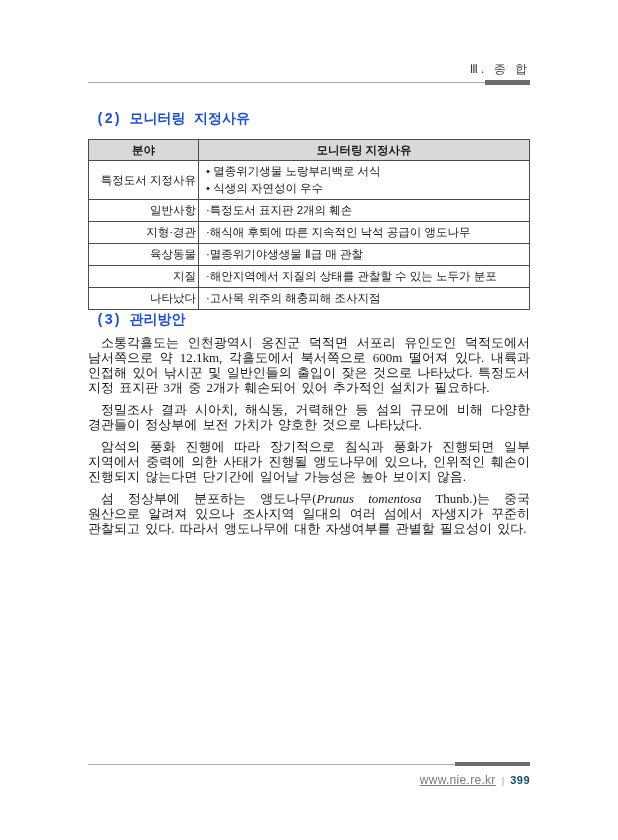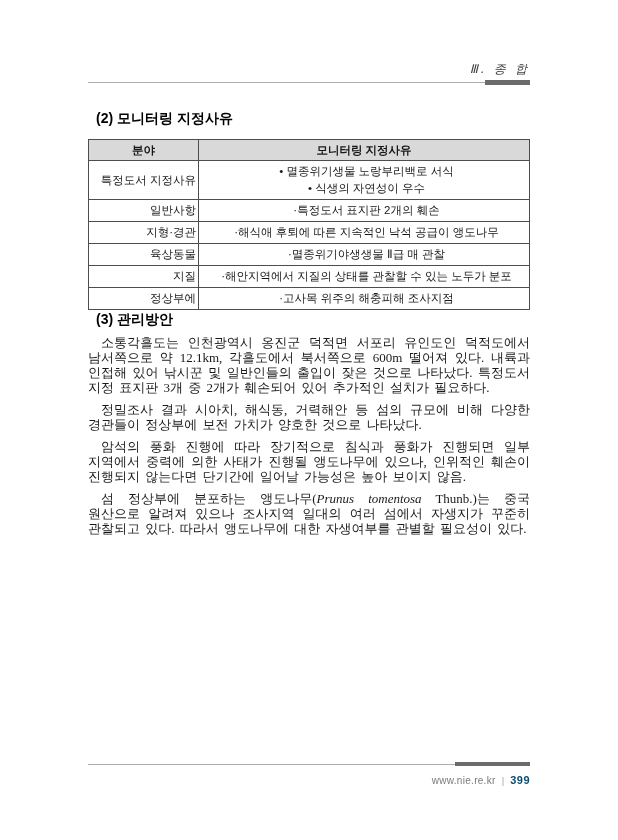--- a/index.html
+++ b/index.html
@@ -6,47 +6,47 @@
   html,body { background:#ffffff; }
   .page {
     position:relative; width:618px; height:840px; background:#ffffff;
     font-family:"Liberation Serif", serif; color:#1c1c1c; overflow:hidden;
   }
 
   
   .running-head {
     position:absolute; top:61px; left:88px; width:442px;
     text-align:right; font-family:"Liberation Sans", sans-serif;
-    font-size:12px; color:#3d3d3d; letter-spacing:3px;font-style:italic;
+    font-size:12px; color:#3d3d3d; letter-spacing:3px;
   }
   .header-rule { position:absolute; top:82px; left:88px; width:442px; height:1px; background:#adadad; }
   .header-rule-accent { position:absolute; top:80px; left:485px; width:45px; height:5px; background:#6b6b6b; }
 
   
   .section-title {
     position:absolute; left:96px; width:430px;
-    font-family:Liberation Sans, sans-serif; font-weight:bold;
-    font-size:14px; color:#000000;
+    font-family:Liberation Mono, monospace; font-weight:bold;
+    font-size:14px; color:#1d4ed8;
   }
   .section-title.s2 { top:110px; }
   .section-title.s3 { top:311px; }
 
   
   table.mon-table {
     position:absolute; top:139px; left:88px; width:442px;
     border-collapse:collapse; table-layout:fixed;
     font-family:"Liberation Sans", sans-serif; font-size:11.5px; color:#171717;
   }
   table.mon-table td, table.mon-table th { border:1px solid #4d4d4d; vertical-align:middle; }
   table.mon-table th {
     background:#d9d9d9; font-weight:bold; text-align:center;
     height:21px; font-size:11.5px; padding:1px 17px;
   }
   td.field-cell { width:110px; text-align:right; padding:2px 2px; }
-  td.reason-cell { text-align:center; padding:2px 2px 2px 7px; line-height:17px;border-radius:12px; }
+  td.reason-cell { text-align:left; padding:2px 2px 2px 7px; line-height:17px;border-radius:12px; }
   tr.row-tall td { height:38px; }
   tr.row-md td { height:19px; }
   tr.row-sm td { height:16px; }
   tr.row-last td { height:22px; }
 
   
   .body-text {
     position:absolute; top:335px; left:88px; width:442px;
     font-size:13px; line-height:15px; text-align:justify;
     word-break:keep-all; word-spacing:2px; color:#191919;
@@ -54,21 +54,21 @@
   .body-text p { text-indent:13px; margin-bottom:7px; }
   .species-name { font-style:italic; }
 
   
   .footer-rule { position:absolute; top:764px; left:88px; width:442px; height:1px; background:#adadad; }
   .footer-rule-accent { position:absolute; top:762px; left:455px; width:75px; height:4px; background:#6b6b6b; }
   .footer-text {
     position:absolute; top:770px; left:88px; width:442px;
     text-align:right; font-family:"Liberation Sans", sans-serif;
   }
-  .footer-text .site { font-size:10px; color:#7a7a7a; letter-spacing:0.3px; }
+  .footer-text .site { font-size:12px; color:#7a7a7a; letter-spacing:0.3px;text-decoration:underline; }
   .footer-text .sep { font-size:9px; color:#9a9a9a; margin:0 5px; }
   .footer-text .pagenum { font-size:11px; color:#0c4a6e; font-weight:bold; letter-spacing:0.5px; }
 </style>
 </head>
 <body>
 
 <div class="page">
 
   <div class="running-head">Ⅲ. 종 합</div>
   <div class="header-rule"></div>
@@ -103,21 +103,21 @@
       </tr>
       <tr class="row-sm">
         <td class="field-cell">육상동물</td>
         <td class="reason-cell">·멸종위기야생생물 Ⅱ급 매 관찰</td>
       </tr>
       <tr class="row-sm">
         <td class="field-cell">지질</td>
         <td class="reason-cell">·해안지역에서 지질의 상태를 관찰할 수 있는 노두가 분포</td>
       </tr>
       <tr class="row-last">
-        <td class="field-cell">정상부에</td>
+        <td class="field-cell">나타났다</td>
         <td class="reason-cell">·고사목 위주의 해충피해 조사지점</td>
       </tr>
     </tbody>
   </table>
 
   <div class="section-title s3">(3) 관리방안</div>
 
   <div class="body-text">
     <p>소통각흘도는 인천광역시 옹진군 덕적면 서포리 유인도인 덕적도에서 남서쪽으로 약 12.1km, 각흘도에서 북서쪽으로 600m 떨어져 있다. 내륙과 인접해 있어 낚시꾼 및 일반인들의 출입이 잦은 것으로 나타났다. 특정도서 지정 표지판 3개 중 2개가 훼손되어 있어 추가적인 설치가 필요하다.</p>
     <p>정밀조사 결과 시아치, 해식동, 거력해안 등 섬의 규모에 비해 다양한 경관들이 정상부에 보전 가치가 양호한 것으로 나타났다.</p>

